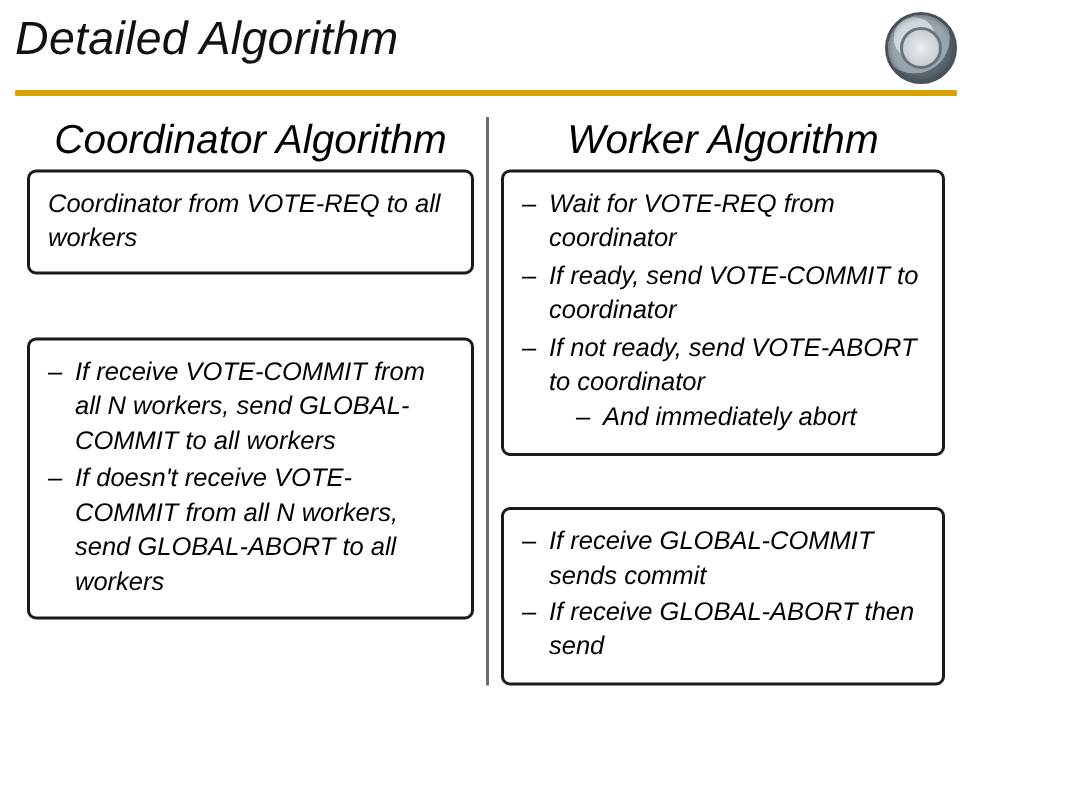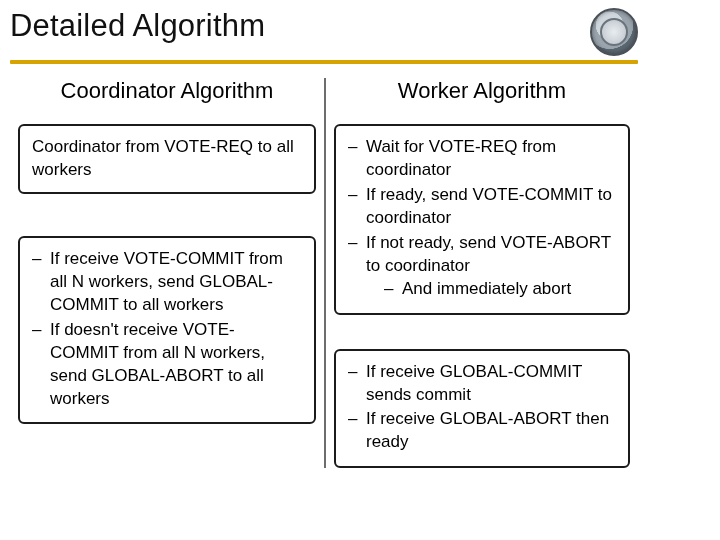--- a/index.html
+++ b/index.html
@@ -1,26 +1,26 @@
 <!DOCTYPE html>
 <html><head>
 <meta charset="utf-8">
 <style>
   * { box-sizing: border-box; margin: 0; padding: 0; }
   html, body { width: 720px; height: 540px; background: #fff; font-family: Arial, Helvetica, sans-serif; color: #000; }
-  .slide { position: relative; width: 652px; height: 540px; padding-top: 8px; }
+  .slide { position: relative; width: 652px; height: 540px; padding-top: 8px; font-style: italic; }
   .title-row { display: flex; align-items: flex-start; justify-content: space-between; padding: 0 14px 0 10px; }
   .title { font-size: 31px; font-weight: 400; color: #111; letter-spacing: 0.2px; }
   .rule { height: 4px; background: #d7a300; margin: 4px 14px 0 10px; border-radius: 1px; }
   .seal { width: 48px; height: 48px; border-radius: 50%; background: radial-gradient(circle at 40% 35%, #fff 0 8%, #cfd6dc 9% 35%, #9aa4ad 36% 60%, #5a6670 61% 100%); border: 2px solid #4a5158; box-shadow: inset 0 0 4px rgba(0,0,0,.4); position: relative; }
   .seal::after { content: ""; position: absolute; inset: 8px; border-radius: 50%; border: 2px solid #6a737b; background: radial-gradient(circle, #e9edf0, #b9c1c8); }
   .cols { display: flex; margin: 14px 14px 0 10px; }
   .col { flex: 1 1 50%; padding: 0 8px; }
   .col + .col { border-left: 2px solid #6d6d6d; }
-  .col-head { font-size: 22px; font-weight: 400; text-align: center; margin-bottom: 20px; }
+  .col-head { font-size: 27px; font-weight: 400; text-align: center; margin-bottom: 4px; }
   .box { border: 2px solid #1b1b1b; border-radius: 6px; background: #fff; padding: 10px 12px; font-size: 17px; line-height: 1.35; margin-bottom: 34px; }
   .box:last-child { margin-bottom: 0; }
   .spacer-sm { height: 8px; }
   ul.dash { list-style: none; padding-left: 0; }
   ul.dash > li { position: relative; padding-left: 18px; margin-bottom: 2px; }
   ul.dash > li::before { content: "–"; position: absolute; left: 0; top: 0; }
   ul.dash.nested { margin-left: 18px; }
 </style>
 </head>
 <body>
@@ -63,20 +63,20 @@
           <ul class="dash nested">
             <li>And immediately abort</li>
           </ul>
         </li>
       </ul>
     </div>
 
     <div class="box">
       <ul class="dash">
         <li>If receive GLOBAL-COMMIT sends commit</li>
-        <li>If receive GLOBAL-ABORT then ready</li>
+        <li>If receive GLOBAL-ABORT then send</li>
       </ul>
     </div>
   </div>
 
 </div>
 
 </div>
 
 </body></html>

